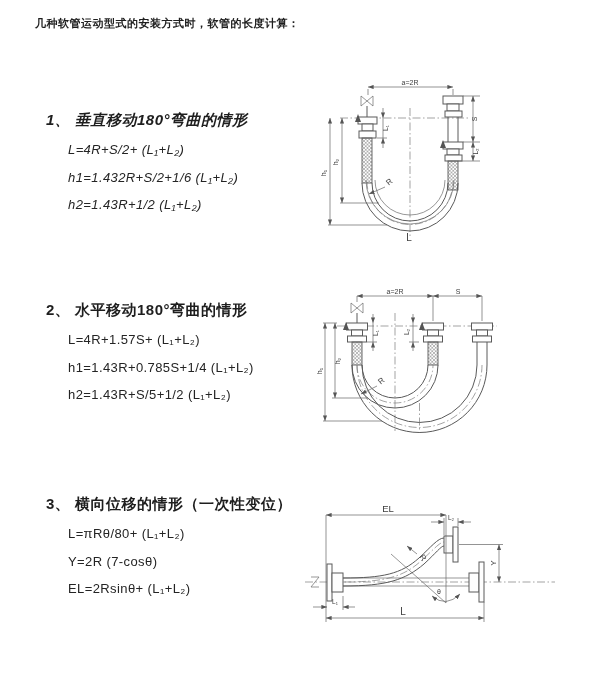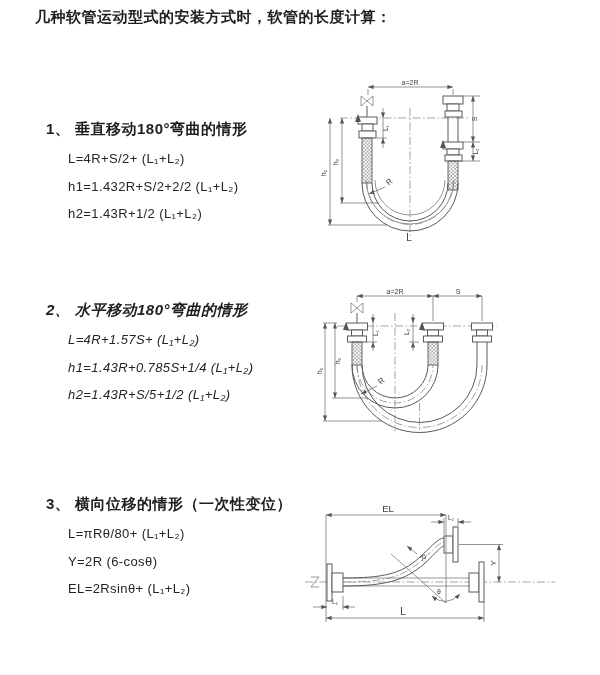--- a/index.html
+++ b/index.html
@@ -2,27 +2,27 @@
 <html><head>
 <meta charset="utf-8">
 <style>
   html,body{margin:0;padding:0;background:#e8e8e8;}
   .page{
     position:relative;width:600px;height:675px;background:#ffffff;
     font-family:"Liberation Sans","DejaVu Sans",sans-serif;
     color:#232323;overflow:hidden;
   }
   .title{
-    position:absolute;left:35px;top:8px;
-    font-size:15px;font-weight:bold;letter-spacing:.5px;color:#1e1e1e;
+    position:absolute;left:35px;top:16px;
+    font-size:11px;font-weight:bold;letter-spacing:.5px;color:#1e1e1e;
   }
   .sec{position:absolute;left:46px;width:300px;}
   .sec-heading{font-size:15px;font-weight:bold;line-height:22px;letter-spacing:.5px;color:#1e1e1e;margin-bottom:5px;}
   .formula{font-size:13px;line-height:27.5px;margin-left:22px;letter-spacing:.4px;color:#242424;}
-  .sec1{top:118px;} .sec2{top:299px;font-style:italic;} .sec3{top:493px;}
+  .sec1{top:109px;font-style:italic;} .sec2{top:299px;} .sec3{top:493px;}
   svg{position:absolute;overflow:visible;}
   .d1{left:315px;top:78px;} .d2{left:315px;top:283px;} .d3{left:303px;top:500px;}
   .s{stroke:#5a5a5a;fill:none;stroke-width:1;}
   .st{stroke:#6a6a6a;fill:none;stroke-width:.7;}
   .cl{stroke:#7b7b7b;fill:none;stroke-width:.7;stroke-dasharray:8 2.5 1.5 2.5;}
   .dm{stroke:#666;fill:none;stroke-width:.7;}
   .fit{fill:#fefefe;stroke:#5a5a5a;stroke-width:1;}
   .solid{fill:#555;stroke:none;}
   text{fill:#3c3c3c;}
   .t7{font-size:7px;} .t65{font-size:6.5px;} .t8{font-size:8px;} .t10{font-size:10px;} .t95{font-size:9.5px;}
@@ -30,35 +30,35 @@
 </head>
 <body>
 
 <div class="page">
 
   <div class="title">几种软管运动型式的安装方式时，软管的长度计算：</div>
 
   <section class="sec sec1">
     <div class="sec-heading">1、 垂直移动180°弯曲的情形</div>
     <div class="formula">L=4R+S/2+ (L₁+L₂)</div>
-    <div class="formula">h1=1.432R+S/2+2/2 (L₁+L₂)</div>
+    <div class="formula">h1=1.432R+S/2+1/6 (L₁+L₂)</div>
     <div class="formula">h2=1.43R+1/2 (L₁+L₂)</div>
   </section>
 
   <section class="sec sec2">
     <div class="sec-heading">2、 水平移动180°弯曲的情形</div>
     <div class="formula">L=4R+1.57S+ (L₁+L₂)</div>
     <div class="formula">h1=1.43R+0.785S+1/4 (L₁+L₂)</div>
     <div class="formula">h2=1.43R+S/5+1/2 (L₁+L₂)</div>
   </section>
 
   <section class="sec sec3">
     <div class="sec-heading">3、 横向位移的情形（一次性变位）</div>
     <div class="formula">L=πRθ/80+ (L₁+L₂)</div>
-    <div class="formula">Y=2R (6-cosθ)</div>
+    <div class="formula">Y=2R (7-cosθ)</div>
     <div class="formula">EL=2Rsinθ+ (L₁+L₂)</div>
   </section>
 
   <svg class="d1" width="215" height="165" viewBox="0 0 215 165">
     <defs>
       <marker id="ar1" viewBox="0 0 8 6" refX="8" refY="3" markerWidth="8" markerHeight="6" orient="auto-start-reverse">
         <path d="M0,0 L8,3 L0,6 Z" fill="#555"></path>
       </marker>
       <pattern id="hx1" width="3.5" height="3.5" patternUnits="userSpaceOnUse">
         <path d="M0 3.5L3.5 0M0 0L3.5 3.5" stroke="#8a8a8a" stroke-width="0.6"></path>

